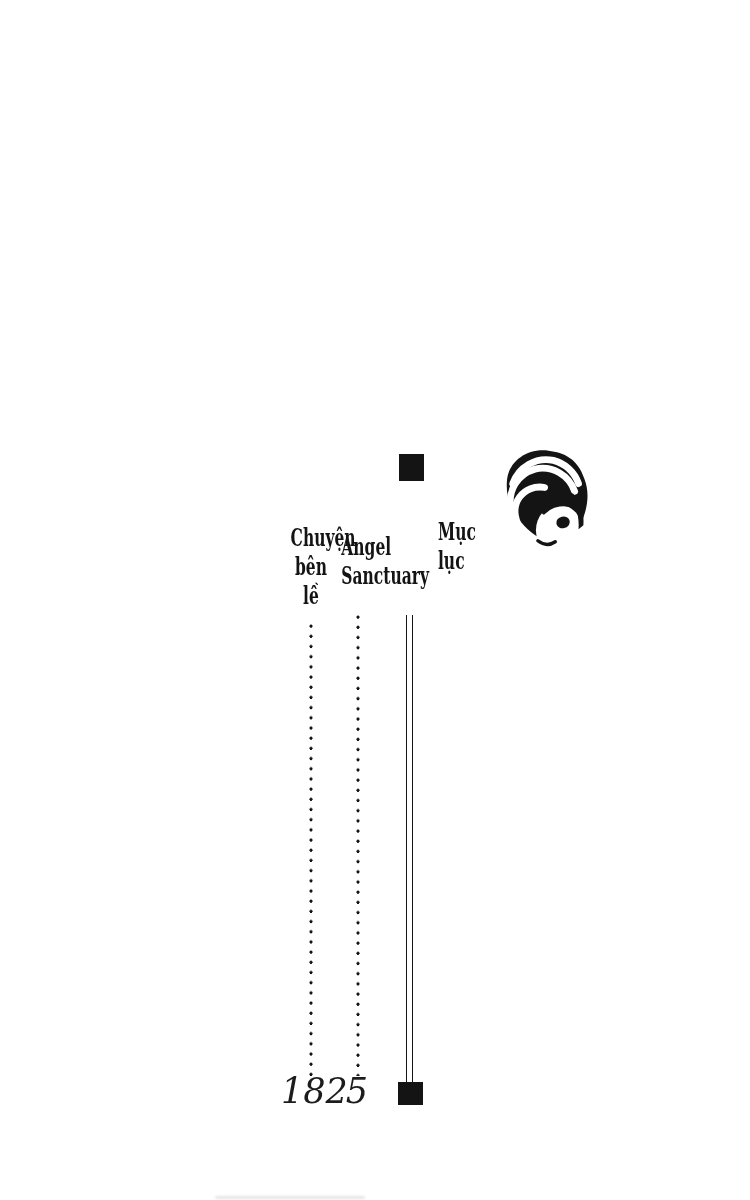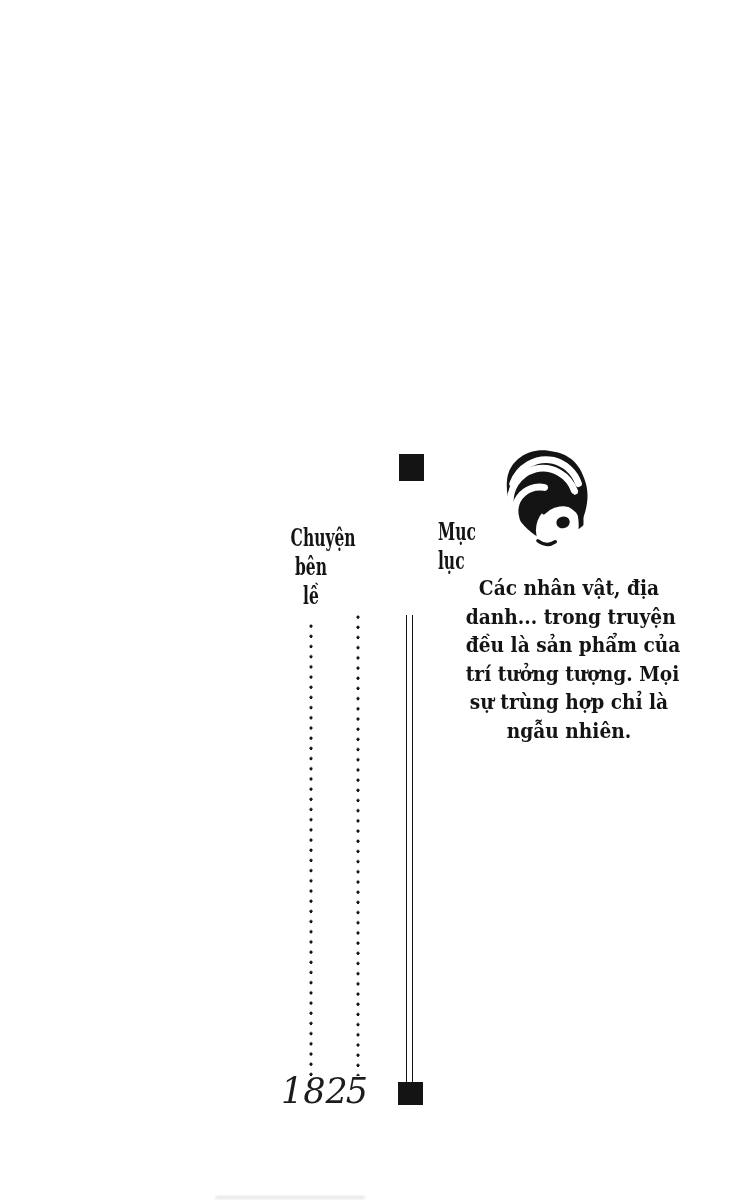--- a/index.html
+++ b/index.html
@@ -80,37 +80,33 @@
     <path d="M10,37 C16,20 34,9 52,13 C64,16 74,25 78,37" stroke="#ffffff" stroke-width="7" fill="none" stroke-linecap="round"></path>
     <path d="M8,62 C5,44 15,27 33,22 C51,18 68,28 74,45" stroke="#ffffff" stroke-width="7" fill="none" stroke-linecap="round"></path>
     <path d="M22,90 C12,77 9,62 17,51 C23,43 33,39 43,41" stroke="#ffffff" stroke-width="7" fill="none" stroke-linecap="round"></path>
     <ellipse cx="58" cy="85" rx="24" ry="26" fill="#ffffff"></ellipse>
     <path d="M72,47 C80,54 84,66 83,80 L78,84 C79,70 75,58 67,51 Z" fill="#141414"></path>
     <path d="M42,67 C51,58 65,56 76,62" stroke="#141414" stroke-width="3.5" fill="none" stroke-linecap="round"></path>
     <ellipse cx="62" cy="77" rx="7" ry="6" fill="#141414" transform="rotate(-12 62 77)"></ellipse>
     <path d="M36,96 Q45,103 54,97" stroke="#141414" stroke-width="3.5" fill="none" stroke-linecap="round"></path>
   </svg>
 
-  <div class="disclaimer">
-    <span class="dline">Các nhân vật, địa</span>
-    <span class="dline">danh... trong truyện</span>
-    <span class="dline">đều là sản phẩm của</span>
-    <span class="dline">trí tưởng tượng. Mọi</span>
-    <span class="dline">sự trùng hợp chỉ là</span>
-    <span class="dline">ngẫu nhiên.</span>
-  </div>
 
   <div class="col-title c1">
     <span class="line">Chuyện</span>
     <span class="line">bên</span>
     <span class="line">lề</span>
   </div>
   <div class="dotted-leader d1"></div>
   <div class="page-number n1">182</div>
 
+  <div class="col-title c2">
+    <span class="line">Angel</span>
+    <span class="line">Sanctuary</span>
+  </div>
   <div class="dotted-leader d2"></div>
   <div class="page-number n2">5</div>
 
   <div class="col-title c3">
     <span class="line">Mục</span>
     <span class="line">lục</span>
   </div>
   <div class="double-rule"></div>
 
   <div class="marker bottom"></div>

